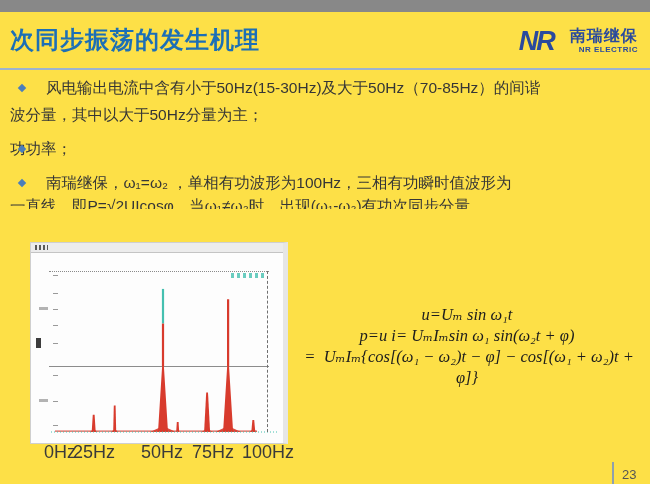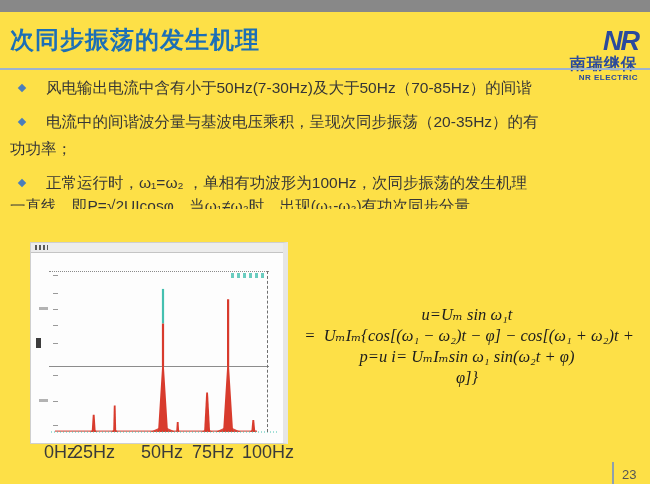--- a/index.html
+++ b/index.html
@@ -6,21 +6,21 @@
   .slide{
     position:relative;width:650px;height:484px;background:#fde047;
     font-family:"Liberation Sans","DejaVu Sans",sans-serif;overflow:hidden;
     margin:12px auto;
   }
   
   .page-title{
     position:absolute;left:10px;top:12px;margin:0;
     font-size:24px;font-weight:bold;color:#1c6fb6;letter-spacing:1px;
   }
-  .logo{position:absolute;right:12px;top:16px;display:flex;align-items:flex-end;gap:2px;flex-direction:column;}
+  .logo{position:absolute;right:12px;top:16px;display:flex;align-items:flex-start;gap:16px;}
   .logo-nr{
     font-size:27px;font-weight:bold;color:#2a4a9d;font-style:italic;
     letter-spacing:-2px;line-height:26px;font-family:"Liberation Sans",sans-serif;
   }
   .logo-text{display:flex;flex-direction:column;line-height:1;}
   .logo-cn{font-size:16px;font-weight:bold;color:#2a4a9d;letter-spacing:1px;}
   .logo-en{font-size:8px;font-weight:bold;color:#2a4a9d;letter-spacing:0.5px;margin-top:2px;padding-left:9px;}
   .title-rule{position:absolute;left:0;top:56px;width:650px;height:2px;background:#9db3cf;}
 
   
@@ -96,30 +96,30 @@
       <span class="logo-cn">南瑞继保</span>
       <span class="logo-en">NR ELECTRIC</span>
     </span>
   </div>
 
   <div class="title-rule"></div>
 
   <div class="bullets">
     <div class="bullet">
       <span class="marker"></span>
-      <div class="bline first">风电输出电流中含有小于50Hz(7-30Hz)及大于50Hz（70-85Hz）的间谐</div>
+      <div class="bline first">风电输出电流中含有小于50Hz(15-30Hz)及大于50Hz（70-85Hz）的间谐</div>
+      <div class="bline">波分量，其中以大于50Hz分量为主；</div>
     </div>
     <div class="bullet">
       <span class="marker"></span>
-      <div class="bline first">电流中的间谐波分量与基波电压乘积，呈现次同步振荡（20-35Hz）的有</div>
       <div class="bline">功功率；</div>
     </div>
     <div class="bullet">
       <span class="marker"></span>
-      <div class="bline first">正常运行时，ω₁=ω₂ ，单相有功波形为100Hz，次同步振荡的发生机理</div>
+      <div class="bline first">南瑞继保，ω₁=ω₂ ，单相有功波形为100Hz，三相有功瞬时值波形为</div>
       <div class="clipwrap">
         <div class="bline">一直线，即P=√2UIcosφ，当ω₁≠ω₂时，出现(ω₁-ω₂)有功次同步分量</div>
       </div>
     </div>
   </div>
 
   <div class="chart-window">
     <div class="win-titlebar">
       <span class="win-title-mark"></span>
     </div>
@@ -169,21 +169,21 @@
   <div class="xticks">
     <span style="left:30px">0Hz</span>
     <span style="left:64px">25Hz</span>
     <span style="left:132px">50Hz</span>
     <span style="left:183px">75Hz</span>
     <span style="left:238px">100Hz</span>
   </div>
 
   <div class="formulas">
     <div class="fline">u=Uₘ sin ω₁t</div>
+    <div class="fline">p=u i= UₘIₘsin ω₁ sin(ω₂t + φ)</div>
     <div class="fline"> =  UₘIₘ{cos[(ω₁ − ω₂)t − φ] − cos[(ω₁ + ω₂)t +</div>
-    <div class="fline">p=u i= UₘIₘsin ω₁ sin(ω₂t + φ)</div>
     <div class="fline">φ]}</div>
   </div>
 
   <div class="pagenum-rule"></div>
   <span class="pagenum">23</span>
 
 </div>
 
 </body></html>

